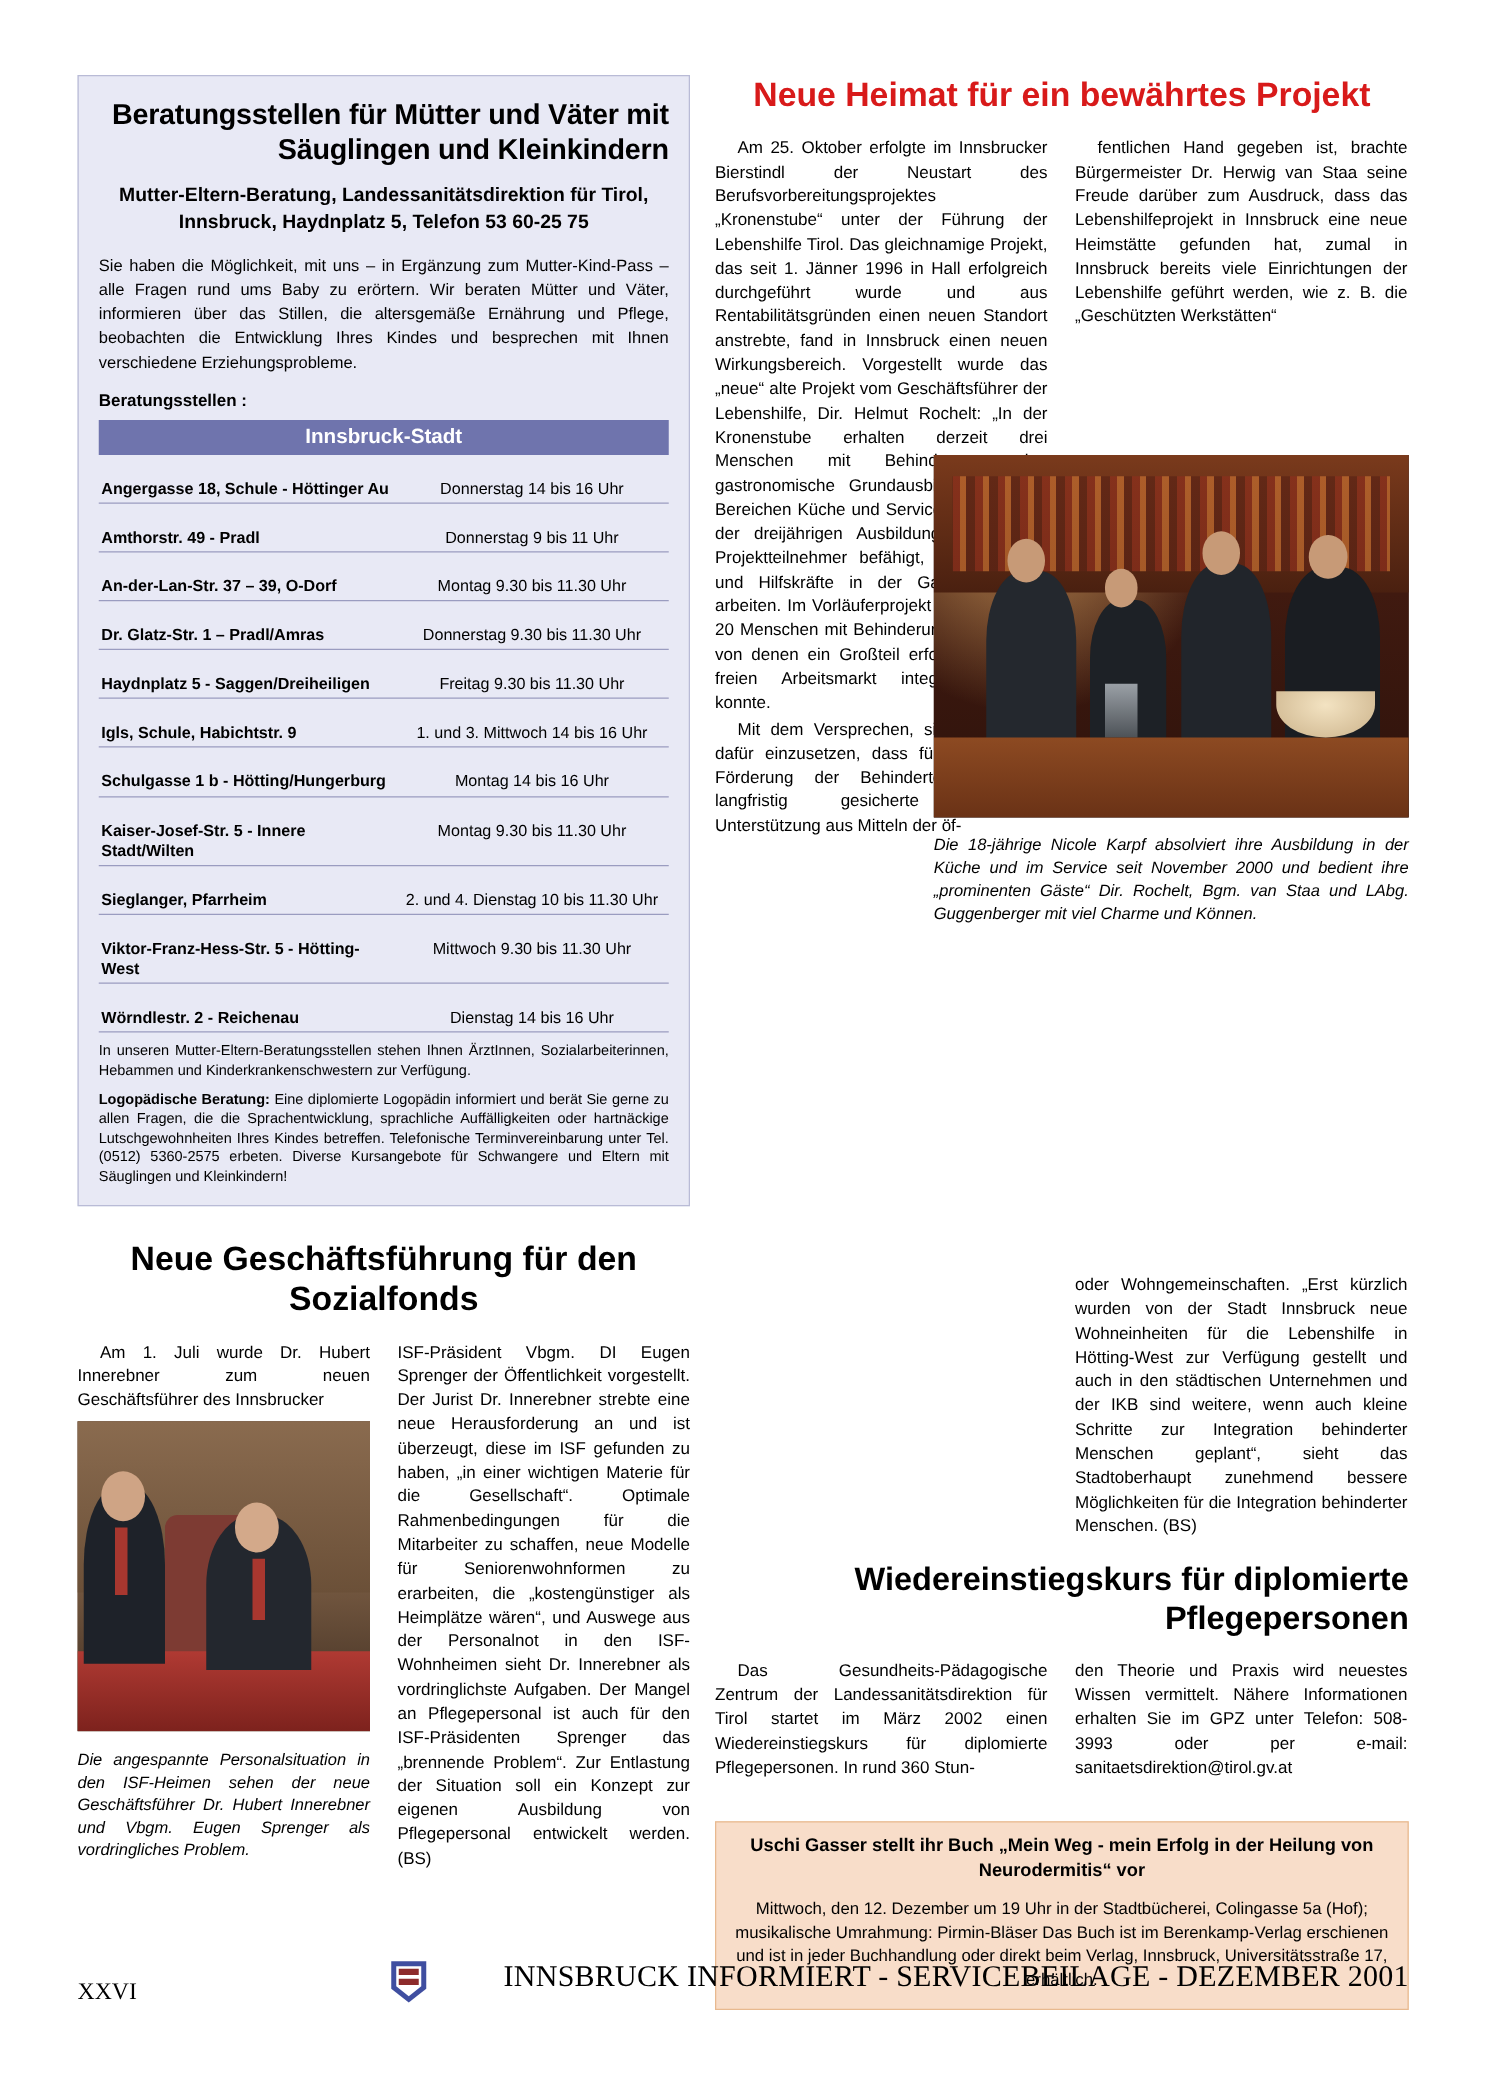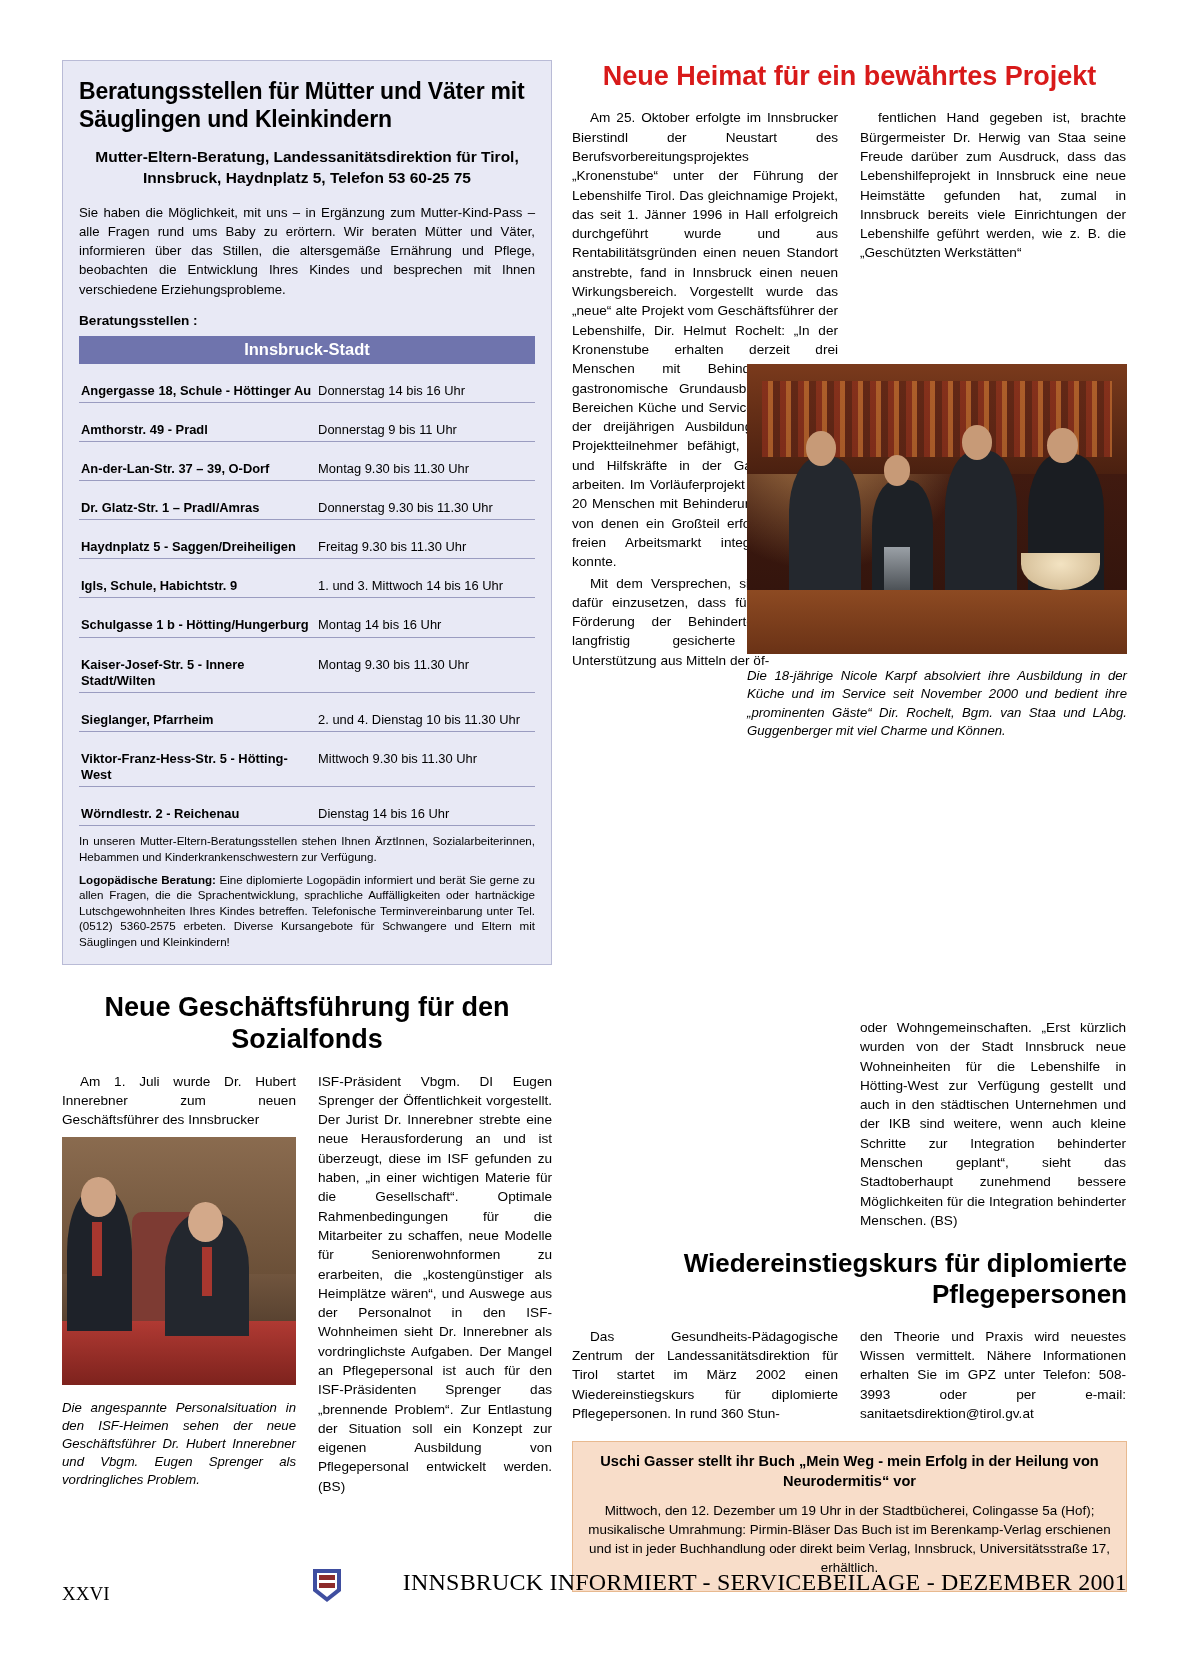--- a/index.html
+++ b/index.html
@@ -26,21 +26,21 @@
   
   .advice-box{
     background:#e8e9f5;
     border:1px solid #b9bbd6;
     padding:14px 16px 14px 16px;
     box-sizing:border-box;
     width:490px;
   }
   .advice-title{
     font-size:23px;font-weight:bold;line-height:1.22;
-    text-align:left;margin:2px 0 14px 0;letter-spacing:-.2px;
+    text-align:right;margin:2px 0 14px 0;letter-spacing:-.2px;
   }
   .advice-sub{
     font-size:15.5px;font-weight:bold;text-align:center;line-height:1.35;
     margin-bottom:14px;
   }
   .advice-p{
     font-size:13.2px;line-height:1.45;text-align:justify;margin:0 0 14px 0;
   }
   .advice-label{
     font-size:13.6px;font-weight:bold;margin:0 0 8px 0;
@@ -51,21 +51,21 @@
   }
   table.places{
     width:100%;border-collapse:collapse;font-size:12.9px;
   }
   table.places td{
     padding:19px 2px 3px 2px;vertical-align:top;
     border-bottom:1px solid #9a9cc0;
   }
   table.places tr:last-child td{border-bottom:1px solid #9a9cc0;}
   td.place{font-weight:bold;line-height:1.25;width:52%;}
-  td.time{text-align:left;line-height:1.25;}
+  td.time{text-align:center;line-height:1.25;}
   .footnote{
     font-size:11.6px;line-height:1.35;margin-top:7px;text-align:justify;
   }
   .footnote b{font-weight:bold;}
 
   
   .hl-black{
     font-size:27px;font-weight:bold;text-align:center;line-height:1.2;
     margin:26px 0 16px 0;
   }
@@ -100,21 +100,21 @@
   }
 
   
   .r-two{display:flex;gap:22px;}
   .rcol{width:266px;}
   .rtxt{font-size:13.6px;line-height:1.42;text-align:justify;margin:0;}
 
   
   .orange-box{
     background:#f8ddc9;border:1px solid #e8b98f;
-    padding:10px 14px 14px 14px;margin-top:18px;
+    padding:10px 14px 14px 14px;margin-top:34px;
   }
   .ob-title{
     font-size:14.6px;font-weight:bold;text-align:center;line-height:1.35;margin-bottom:9px;
   }
   .ob-text{
     font-size:13.4px;line-height:1.42;text-align:center;
   }
 
   
   .footer{

